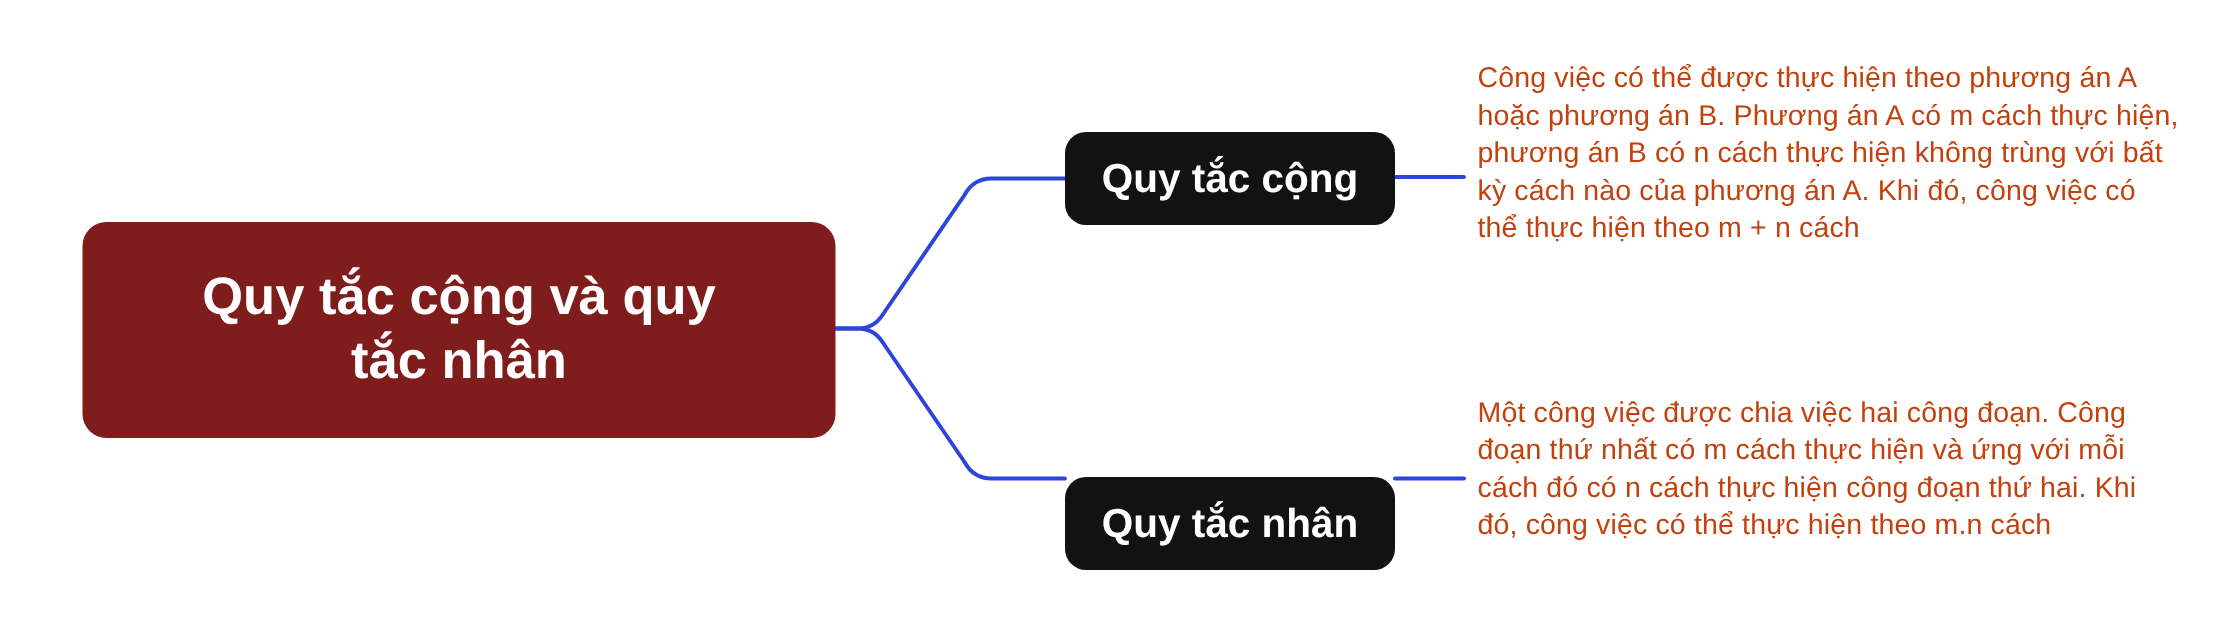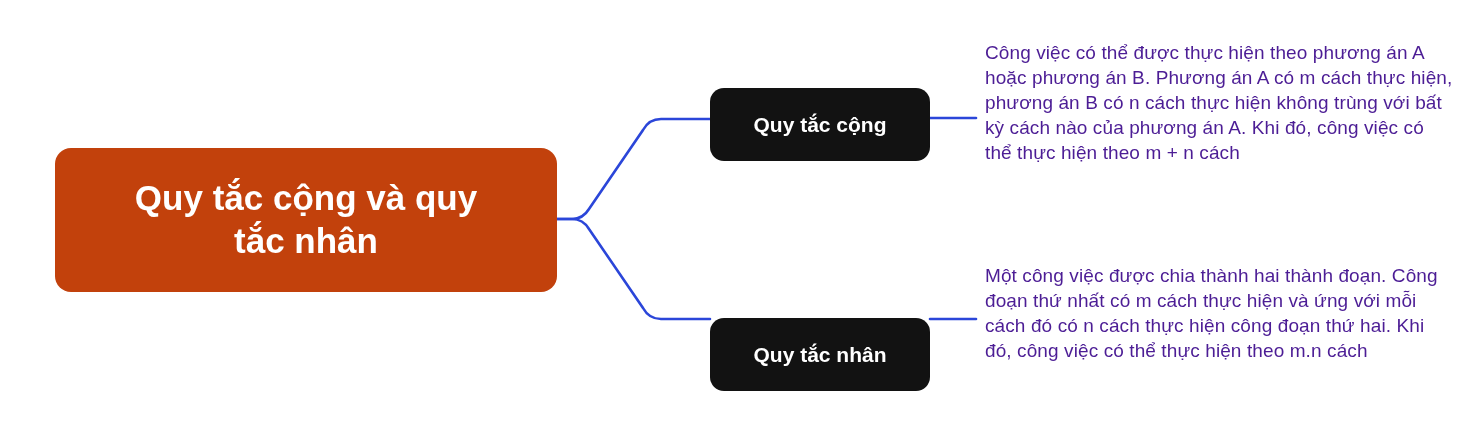--- a/index.html
+++ b/index.html
@@ -30,51 +30,51 @@
     color: #ffffff;
     font-weight: bold;
     text-align: center;
     cursor: default;
   }
   .root-node {
     left: 55px;
     top: 148px;
     width: 502px;
     height: 144px;
-    background: #c2410c;
+    background: #7f1d1d;
     border-radius: 16px;
     font-size: 35px;
     line-height: 1.22;
   }
   .root-node .label-inner {
     max-width: 400px;
   }
   .branch-node {
     width: 220px;
-    height: 73px;
+    height: 62px;
     background: #121212;
     border-radius: 14px;
-    font-size: 21px;
+    font-size: 27px;
   }
   .branch-node.first {
     left: 710px;
     top: 88px;
   }
   .branch-node.second {
     left: 710px;
     top: 288px;
     margin-top: 30px;
   }
   .desc {
     position: absolute;
     left: 985px;
     width: 470px;
     font-size: 19px;
     line-height: 25px;
-    color: #4c1d95;
+    color: #c2410c;
     letter-spacing: 0.1px;
   }
   .desc.first {
     top: 40px;
   }
   .desc.second {
     top: 263px;
   }
 </style>
 </head>
@@ -96,15 +96,15 @@
   <div class="node branch-node first">
     <span>Quy tắc cộng</span>
   </div>
 
   <div class="node branch-node second">
     <span>Quy tắc nhân</span>
   </div>
 
   <div class="desc first">Công việc có thể được thực hiện theo phương án A hoặc phương án B. Phương án A có m cách thực hiện, phương án B có n cách thực hiện không trùng với bất kỳ cách nào của phương án A. Khi đó, công việc có thể thực hiện theo m + n cách</div>
 
-  <div class="desc second">Một công việc được chia thành hai thành đoạn. Công đoạn thứ nhất có m cách thực hiện và ứng với mỗi cách đó có n cách thực hiện công đoạn thứ hai. Khi đó, công việc có thể thực hiện theo m.n cách</div>
+  <div class="desc second">Một công việc được chia việc hai công đoạn. Công đoạn thứ nhất có m cách thực hiện và ứng với mỗi cách đó có n cách thực hiện công đoạn thứ hai. Khi đó, công việc có thể thực hiện theo m.n cách</div>
 
 </div>
 
 </body></html>

